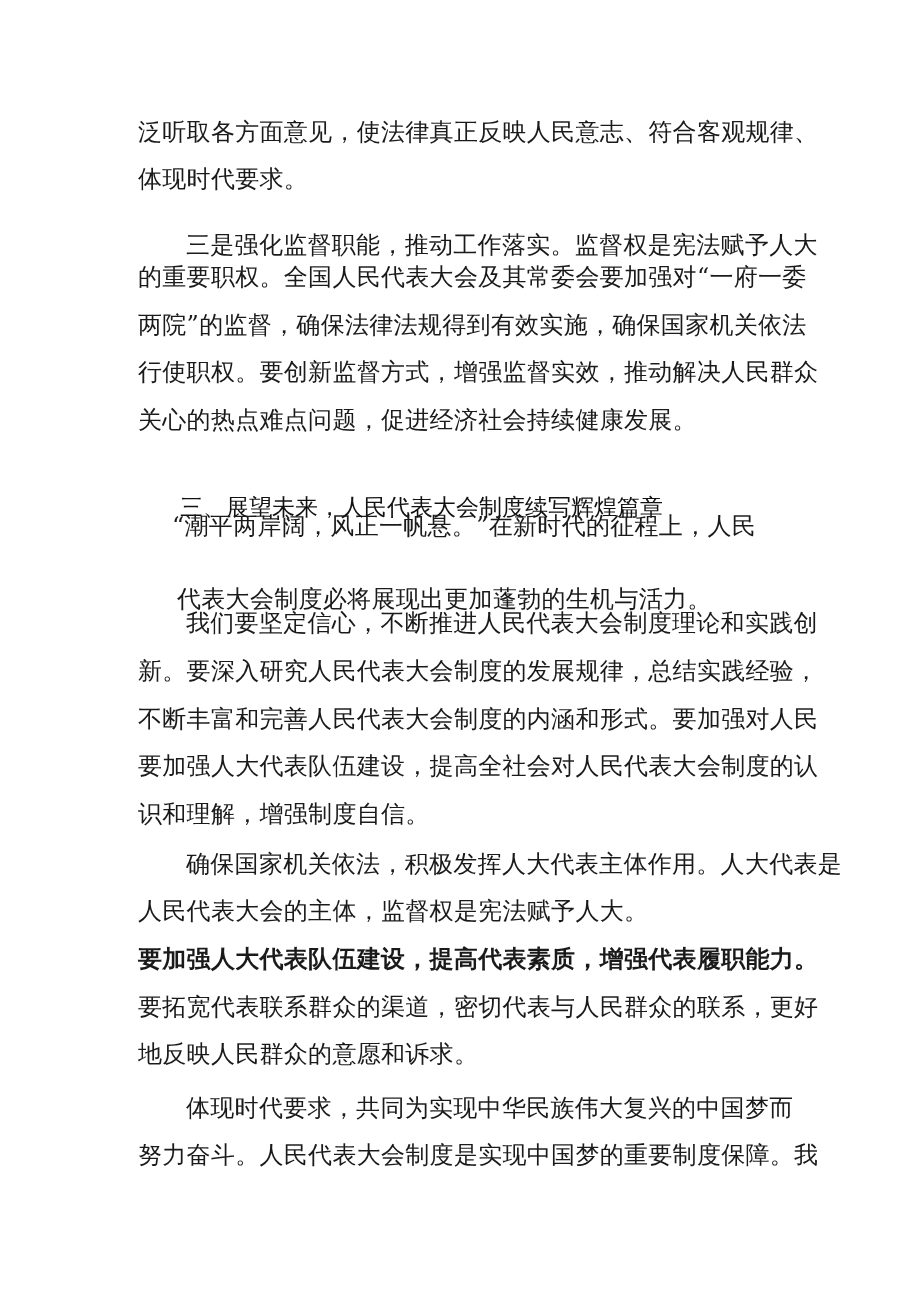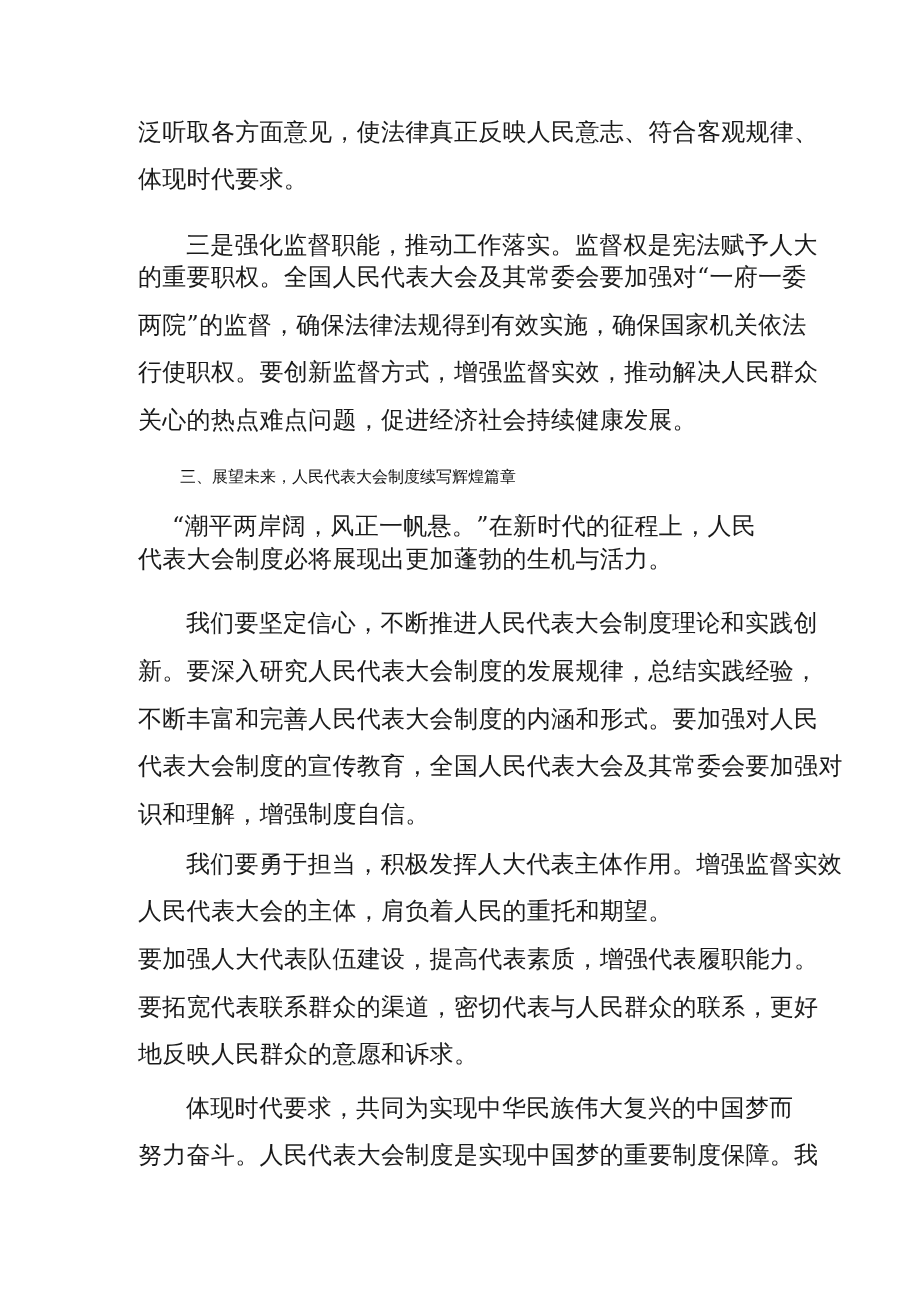--- a/index.html
+++ b/index.html
@@ -30,53 +30,54 @@
       line-height: 30px;
       white-space: nowrap;
       letter-spacing: 0.3px;
     }
     .line.indent { left: 186px; }
     .line.quote-indent { left: 172px; }
     .heading {
       position: absolute;
       left: 180px;
       font-family: "DejaVu Sans", "Liberation Sans", sans-serif;
-      font-size: 16px;
+      font-size: 23px;
       line-height: 30px;
       white-space: nowrap;
       color: #111111;
+      margin-top: 30px;
     }
   </style>
 </head>
 <body>
 
 <div class="page">
 
   <div class="line" style="top:117px;">泛听取各方面意见，使法律真正反映人民意志、符合客观规律、</div>
   <div class="line" style="top:164px;">体现时代要求。</div>
 
   <div class="line indent" style="top:214px;margin-top:16px;">三是强化监督职能，推动工作落实。监督权是宪法赋予人大</div>
   <div class="line" style="top:262px;text-align:center;">的重要职权。全国人民代表大会及其常委会要加强对“一府一委</div>
   <div class="line" style="top:310px;">两院”的监督，确保法律法规得到有效实施，确保国家机关依法</div>
   <div class="line" style="top:357px;">行使职权。要创新监督方式，增强监督实效，推动解决人民群众</div>
   <div class="line" style="top:405px;">关心的热点难点问题，促进经济社会持续健康发展。</div>
 
   <div class="heading" style="top:462px;">三、展望未来，人民代表大会制度续写辉煌篇章</div>
 
   <div class="line quote-indent" style="top:511px;">“潮平两岸阔，风正一帆悬。”在新时代的征程上，人民</div>
-  <div class="line" style="top:544px;">代表大会制度必将展现出更加蓬勃的生机与活力。</div>
+  <div class="line" style="top:584px;margin-left:39px;">代表大会制度必将展现出更加蓬勃的生机与活力。</div>
 
   <div class="line" style="top:656px;">新。要深入研究人民代表大会制度的发展规律，总结实践经验，</div>
   <div class="line indent" style="top:608px;">我们要坚定信心，不断推进人民代表大会制度理论和实践创</div>
   <div class="line" style="top:704px;">不断丰富和完善人民代表大会制度的内涵和形式。要加强对人民</div>
-  <div class="line" style="top:751px;">代表大会制度的宣传教育，全国人民代表大会及其常委会要加强对</div>
+  <div class="line" style="top:751px;">要加强人大代表队伍建设，提高全社会对人民代表大会制度的认</div>
   <div class="line" style="top:799px;">识和理解，增强制度自信。</div>
 
-  <div class="line indent" style="top:849px;">我们要勇于担当，积极发挥人大代表主体作用。增强监督实效</div>
-  <div class="line" style="top:896px;">人民代表大会的主体，肩负着人民的重托和期望。</div>
-  <div class="line" style="top:944px;">要加强人大代表队伍建设，提高代表素质，增强代表履职能力。</div>
+  <div class="line indent" style="top:849px;">确保国家机关依法，积极发挥人大代表主体作用。人大代表是</div>
+  <div class="line" style="top:896px;">人民代表大会的主体，监督权是宪法赋予人大。</div>
+  <div class="line" style="top:944px;font-weight:bold;">要加强人大代表队伍建设，提高代表素质，增强代表履职能力。</div>
   <div class="line" style="top:992px;text-align:right;">要拓宽代表联系群众的渠道，密切代表与人民群众的联系，更好</div>
   <div class="line" style="top:1039px;">地反映人民群众的意愿和诉求。</div>
 
   <div class="line indent" style="top:1093px;">体现时代要求，共同为实现中华民族伟大复兴的中国梦而</div>
   <div class="line" style="top:1140px;">努力奋斗。人民代表大会制度是实现中国梦的重要制度保障。我</div>
 
 </div>
 
 </body></html>

